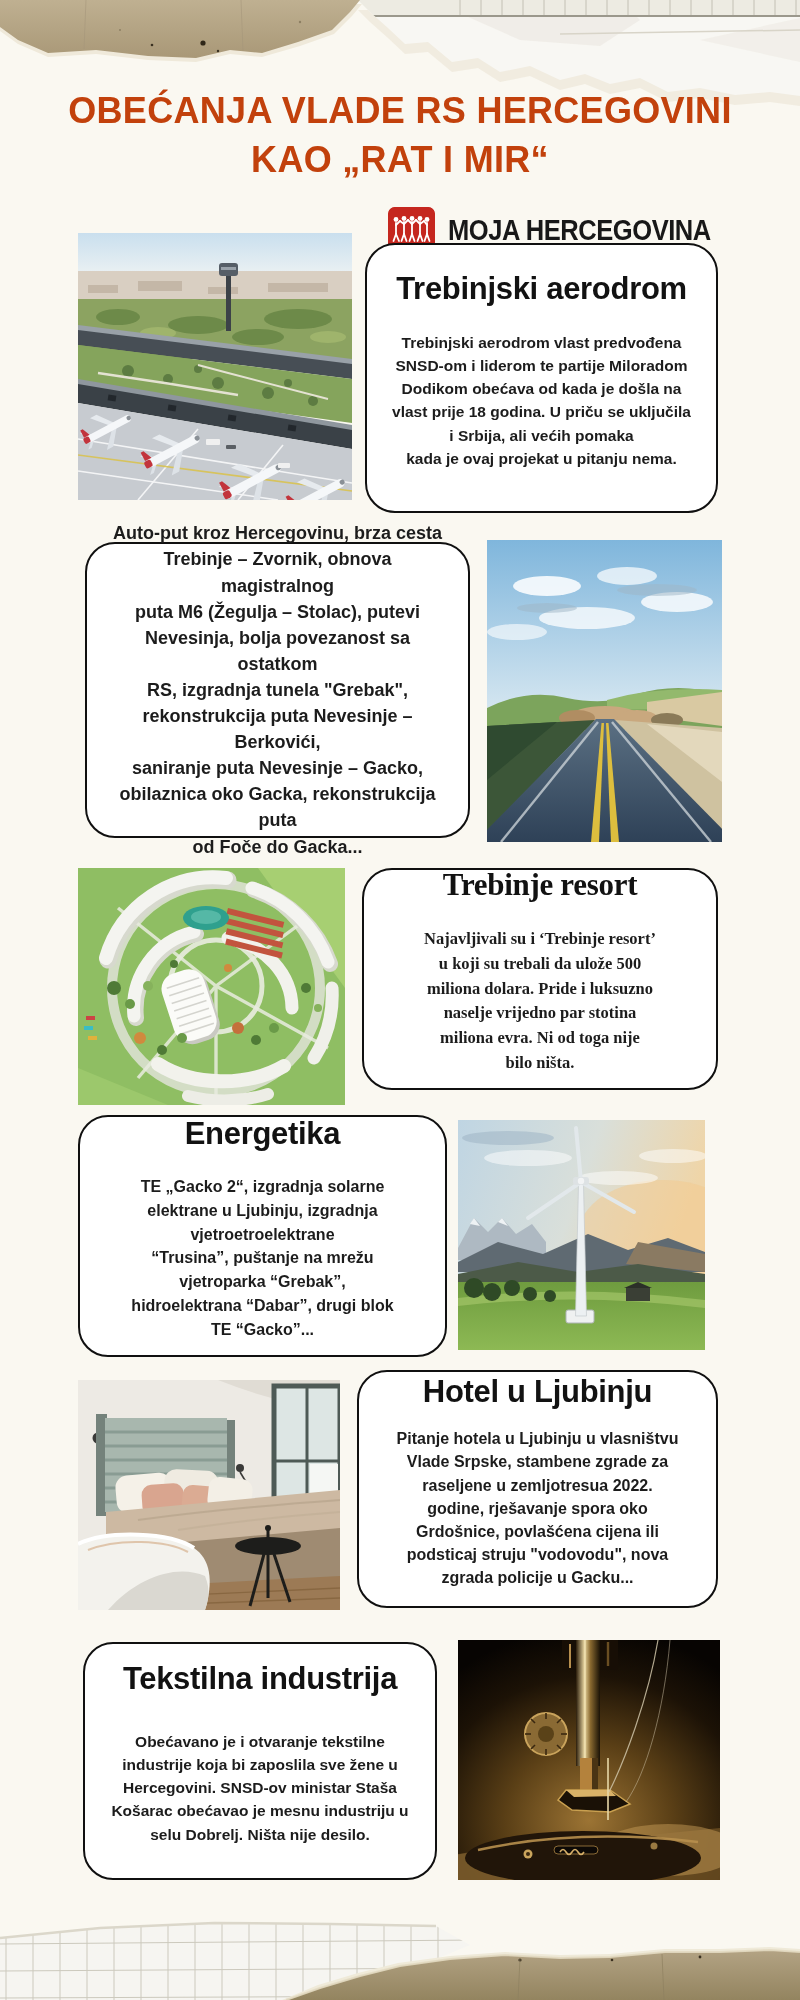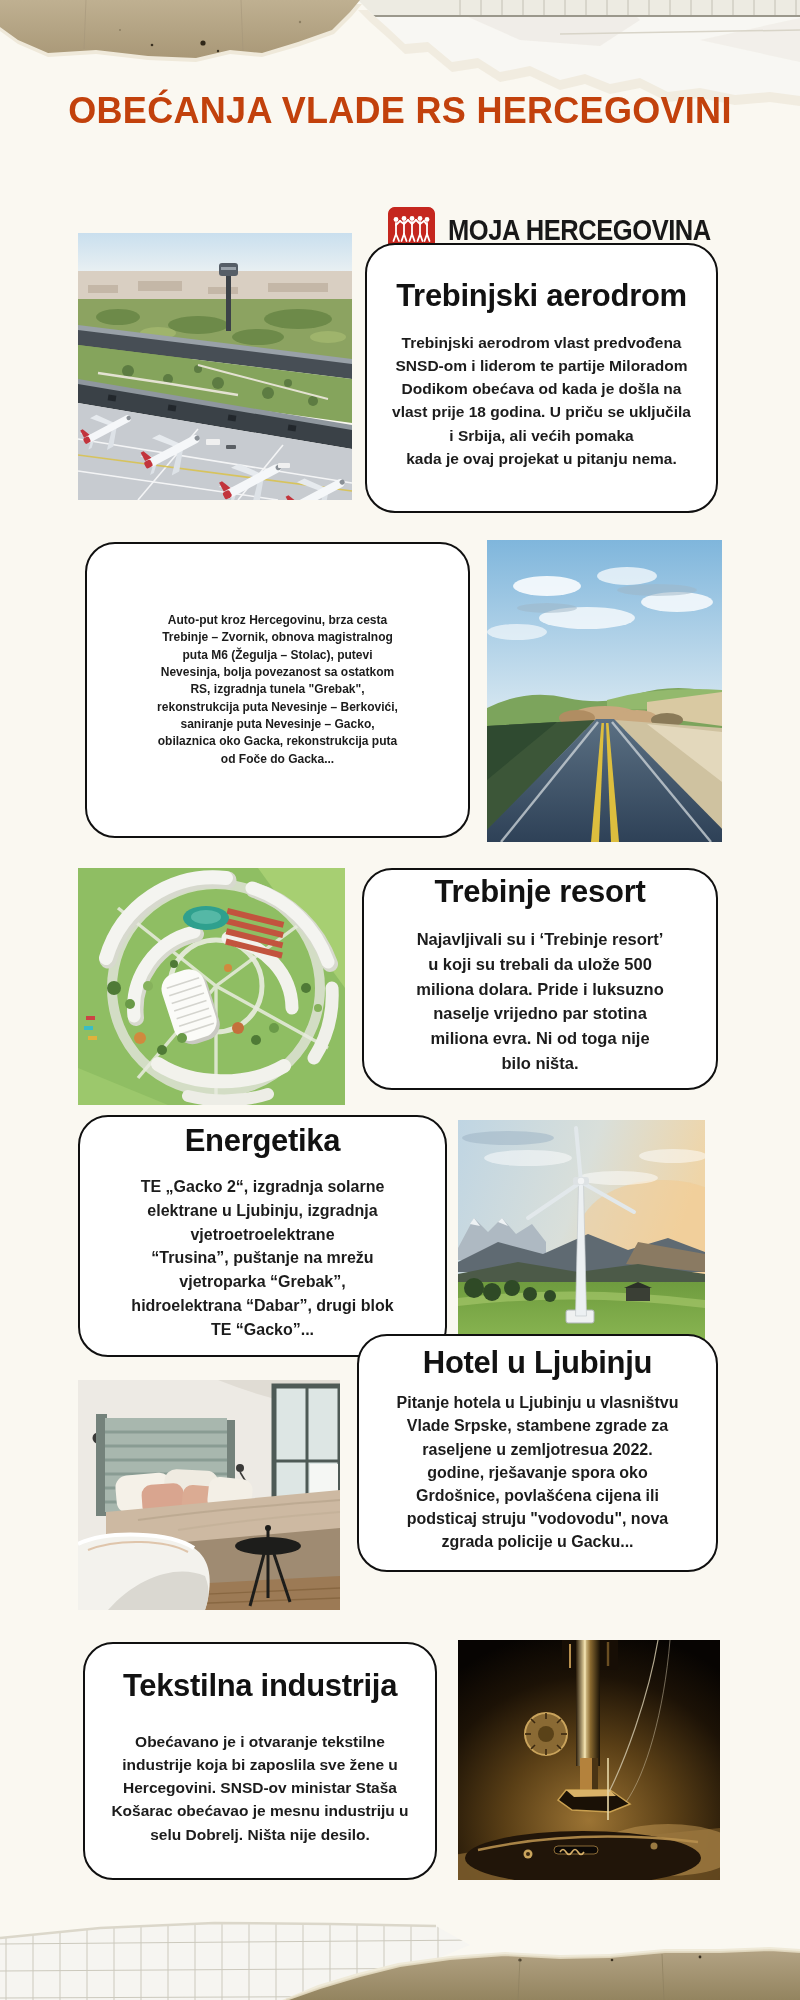--- a/index.html
+++ b/index.html
@@ -22,23 +22,23 @@
     font-weight:bold;font-size:29px;letter-spacing:-.5px;color:#181818;
     transform:scaleX(.88);transform-origin:left center;white-space:nowrap;
   }
   
   .card{
     position:absolute;background:#ffffff;border:2px solid #101010;border-radius:30px;
     box-sizing:border-box;display:flex;flex-direction:column;align-items:center;justify-content:center;
     text-align:center;padding:12px 8px;
   }
   .card h2{margin:0 0 9px;font-size:31px;font-weight:bold;letter-spacing:-.3px;color:#121212;line-height:1.15;}
-  .card p{margin:8px;font-weight:bold;color:#1c1c1c;white-space:pre-line;}
+  .card p{margin:15px;font-weight:bold;color:#1c1c1c;white-space:pre-line;}
   .card.s1 p{font-size:15.5px;line-height:1.5;}
-  .card.s2 p{font-size:12px;line-height:1.45;}
+  .card.s2 p{font-size:18px;line-height:1.45;}
   .card.s3 p{font-size:16.5px;line-height:1.5;}
   .card.s4 p{font-size:16px;line-height:1.48;}
   .card.s5 p{font-size:16px;line-height:1.45;}
   .card.s5 h2{margin-bottom:3px;}
   .card.s6 p{font-size:15.5px;line-height:1.5;}
   .card.s6 h2{margin-bottom:18px;text-align:center;}
   .photo{position:absolute;overflow:hidden;}
   .photo svg{display:block;}
 </style>
 </head>
@@ -93,20 +93,21 @@
   <circle cx="203" cy="43" r="2.6" fill="#2F2718"></circle>
   <circle cx="152" cy="45" r="1.3" fill="#3A friendly" fill-opacity="0"></circle>
   <circle cx="152" cy="45" r="1.3" fill="#3A3121"></circle>
   <circle cx="218" cy="51" r="1.2" fill="#3A3121"></circle>
   <circle cx="120" cy="30" r="1" fill="#8D7F63"></circle>
   <circle cx="300" cy="22" r="1.2" fill="#8D7F63"></circle>
 </svg>
 
 <div class="page-title">
   <div>OBEĆANJA VLADE RS HERCEGOVINI</div>
+  <div>KAO „RAT I MIR“</div>
 </div>
 
 <div class="logo">
   <svg class="logo-badge" viewBox="0 0 47 47">
     <rect x="0" y="0" width="47" height="47" rx="7" fill="#C5271F"></rect>
     <g stroke="#FFFFFF" stroke-width="1.8" stroke-linecap="round">
       <line x1="8" y1="16" x2="8" y2="27"></line>
         <line x1="8" y1="27" x2="5.5" y2="34"></line>
         <line x1="8" y1="27" x2="11" y2="34"></line>
         <line x1="8" y1="18" x2="12" y2="14"></line>
@@ -371,21 +372,21 @@
         <circle cx="96" cy="96" r="4" fill="#4F7A36"></circle>
     <circle cx="200,"></circle>
       </g>
 
   <rect x="8" y="148" width="9" height="4" fill="#CC4444"></rect>
       <rect x="6" y="158" width="9" height="4" fill="#3BBDC4"></rect>
       <rect x="10" y="168" width="9" height="4" fill="#E0B23C"></rect>
 </svg>
 </div>
 
-<div class="card s3" style="left:362px;top:868px;width:356px;height:222px;">
+<div class="card s3" style="left:362px;top:868px;width:356px;height:222px;font-family:Liberation Serif, serif;">
   <h2>Trebinje resort</h2>
   <p>Najavljivali su i ‘Trebinje resort’
 u koji su trebali da ulože 500
 miliona dolara. Pride i luksuzno
 naselje vrijedno par stotina
 miliona evra. Ni od toga nije
 bilo ništa.</p>
 </div>
 
 <div class="card s4" style="left:78px;top:1115px;width:369px;height:242px;">
@@ -509,21 +510,21 @@
         <line x1="190" y1="175" x2="190" y2="218"></line>
       </g>
 
   <path d="M0,164 C30,150 92,152 116,168 C132,179 136,200 127,230 L0,230 Z" fill="#F3F2ED"></path>
   <path d="M0,164 C30,150 92,152 116,168" stroke="#FFFFFF" stroke-width="4" fill="none"></path>
   <path d="M30,230 C60,196 100,184 127,196 C133,210 130,222 127,230 Z" fill="#DAD8D1"></path>
   <path d="M10,170 C40,158 88,160 110,172" stroke="#D9B99A" stroke-width="2" fill="none" opacity=".8"></path>
 </svg>
 </div>
 
-<div class="card s5" style="left:357px;top:1334px;width:361px;height:238px;">
+<div class="card s5" style="left:357px;top:1370px;width:361px;height:238px;">
   <h2>Hotel u Ljubinju</h2>
   <p>Pitanje hotela u Ljubinju u vlasništvu
 Vlade Srpske, stambene zgrade za
 raseljene u zemljotresua 2022.
 godine, rješavanje spora oko
 Grdošnice, povlašćena cijena ili
 podsticaj struju "vodovodu", nova
 zgrada policije u Gacku...</p>
 </div>
 

